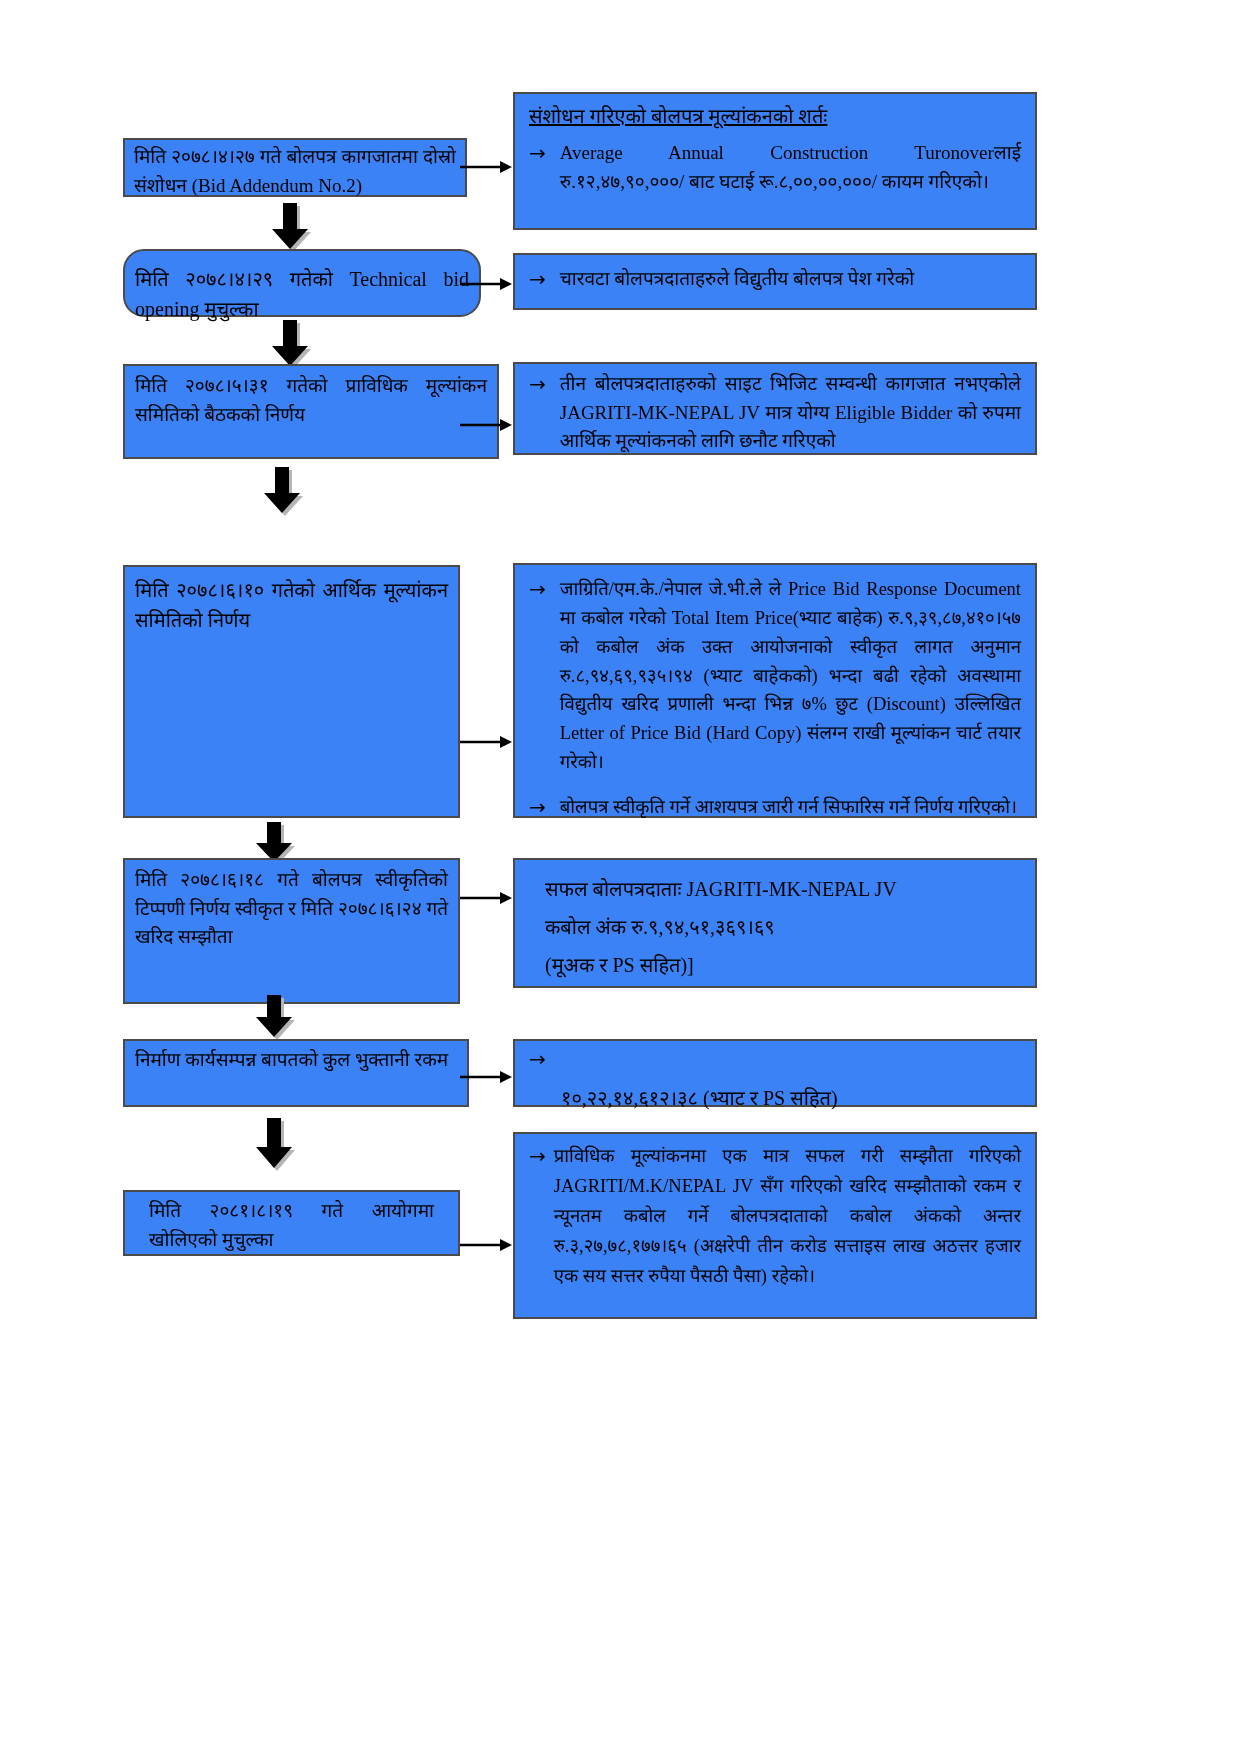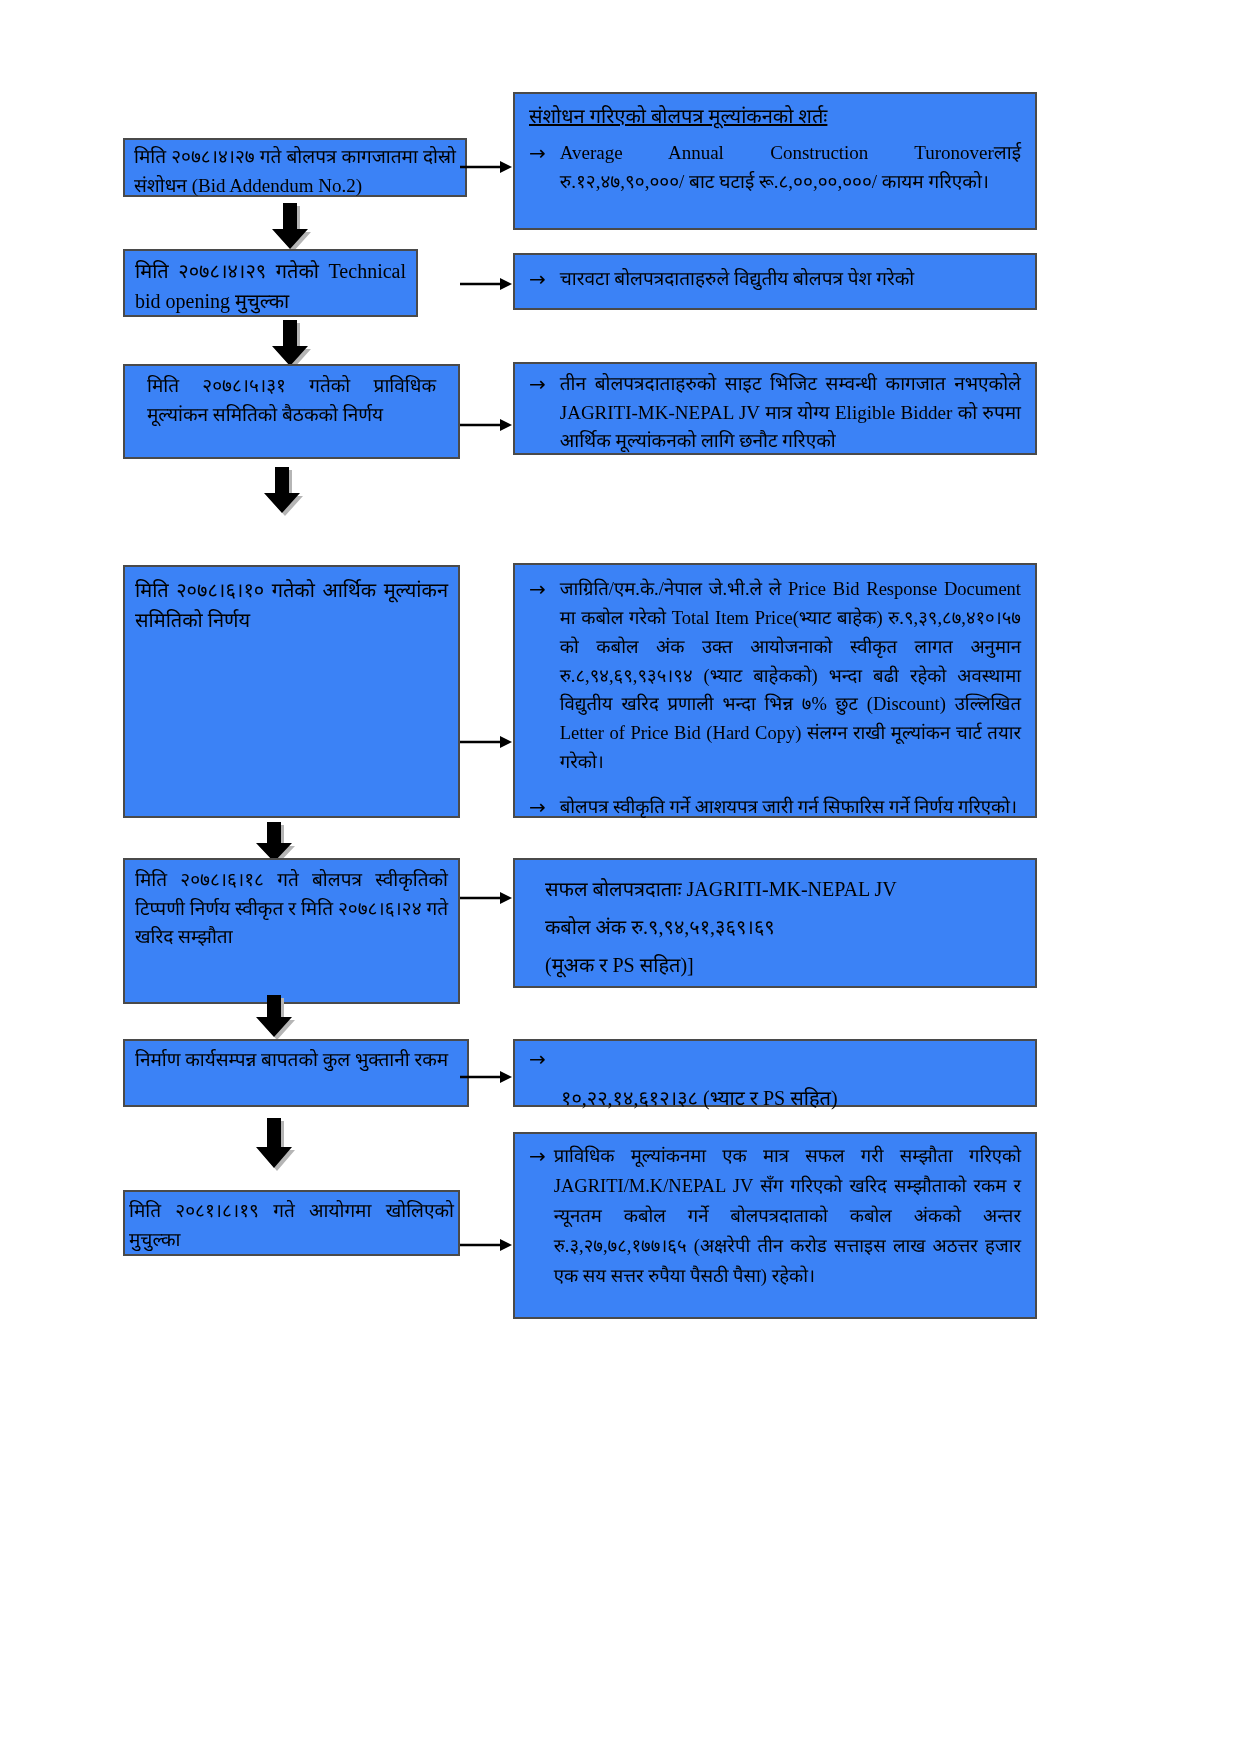--- a/index.html
+++ b/index.html
@@ -43,41 +43,41 @@
     <div class="bullet">
       <span class="barr">→</span>
       <div class="btxt">Average Annual Construction Turonoverलाई रु.१२,४७,९०,०००/ बाट घटाई रू.८,००,००,०००/ कायम गरिएको।</div>
     </div>
   </div>
 
   <svg class="arrow-abs da" style="left:272px;top:203px;" width="36" height="46" viewBox="0 0 36 46">
     <polygon points="11,0 25,0 25,26 36,26 18,46 0,26 11,26" fill="#000"></polygon>
   </svg>
 
-  <div class="box" style="left:123px;top:249px;width:295px;height:68px;padding:5px 10px;font-size:20px;">
+  <div class="box" style="left:123px;top:249px;width:358px;height:68px;padding:13px 10px;font-size:20px;border-radius:21px;">
     <div class="jtext">मिति २०७८।४।२९ गतेको Technical bid opening मुचुल्का</div>
   </div>
 
   <svg class="arrow-abs" style="left:460px;top:277px;" width="52" height="14" viewBox="0 0 52 14">
     <line x1="0" y1="7" x2="41" y2="7" stroke="#000" stroke-width="2.4"></line>
     <polygon points="40,1 52,7 40,13" fill="#000"></polygon>
   </svg>
 
   <div class="box" style="left:513px;top:253px;width:524px;height:57px;padding:10px 14px;">
     <div class="bullet">
       <span class="barr">→</span>
       <div class="btxt">चारवटा बोलपत्रदाताहरुले विद्युतीय बोलपत्र पेश  गरेको</div>
     </div>
   </div>
 
   <svg class="arrow-abs da" style="left:272px;top:320px;" width="36" height="46" viewBox="0 0 36 46">
     <polygon points="11,0 25,0 25,26 36,26 18,46 0,26 11,26" fill="#000"></polygon>
   </svg>
 
-  <div class="box" style="left:123px;top:364px;width:337px;height:95px;padding:6px 22px;">
+  <div class="box" style="left:123px;top:364px;width:376px;height:95px;padding:6px 10px;">
     <div class="jtext">मिति २०७८।५।३१ गतेको प्राविधिक मूल्यांकन समितिको बैठकको निर्णय</div>
   </div>
 
   <svg class="arrow-abs" style="left:460px;top:418px;" width="52" height="14" viewBox="0 0 52 14">
     <line x1="0" y1="7" x2="41" y2="7" stroke="#000" stroke-width="2.4"></line>
     <polygon points="40,1 52,7 40,13" fill="#000"></polygon>
   </svg>
 
   <div class="box" style="left:513px;top:362px;width:524px;height:93px;padding:6px 14px;">
     <div class="bullet">
@@ -144,21 +144,21 @@
 
   <div class="box" style="left:513px;top:1039px;width:524px;height:68px;padding:4px 14px;">
     <span class="barr">→</span>
     <div class="indent-line">१०,२२,१४,६१२।३८ (भ्याट र PS सहित)</div>
   </div>
 
   <svg class="arrow-abs da" style="left:256px;top:1118px;" width="36" height="50" viewBox="0 0 36 50">
     <polygon points="11,0 25,0 25,29 36,29 18,50 0,29 11,29" fill="#000"></polygon>
   </svg>
 
-  <div class="box" style="left:123px;top:1190px;width:337px;height:66px;padding:5px 4px;">
+  <div class="box" style="left:123px;top:1190px;width:337px;height:66px;padding:5px 24px;">
     <div class="jtext">मिति २०८१।८।१९ गते आयोगमा खोलिएको मुचुल्का</div>
   </div>
 
   <svg class="arrow-abs" style="left:460px;top:1238px;" width="52" height="14" viewBox="0 0 52 14">
     <line x1="0" y1="7" x2="41" y2="7" stroke="#000" stroke-width="2.4"></line>
     <polygon points="40,1 52,7 40,13" fill="#000"></polygon>
   </svg>
 
   <div class="box" style="left:513px;top:1132px;width:524px;height:187px;padding:8px 14px;font-size:18.5px;line-height:1.62;">
     <div class="bullet" style="gap:8px;">

